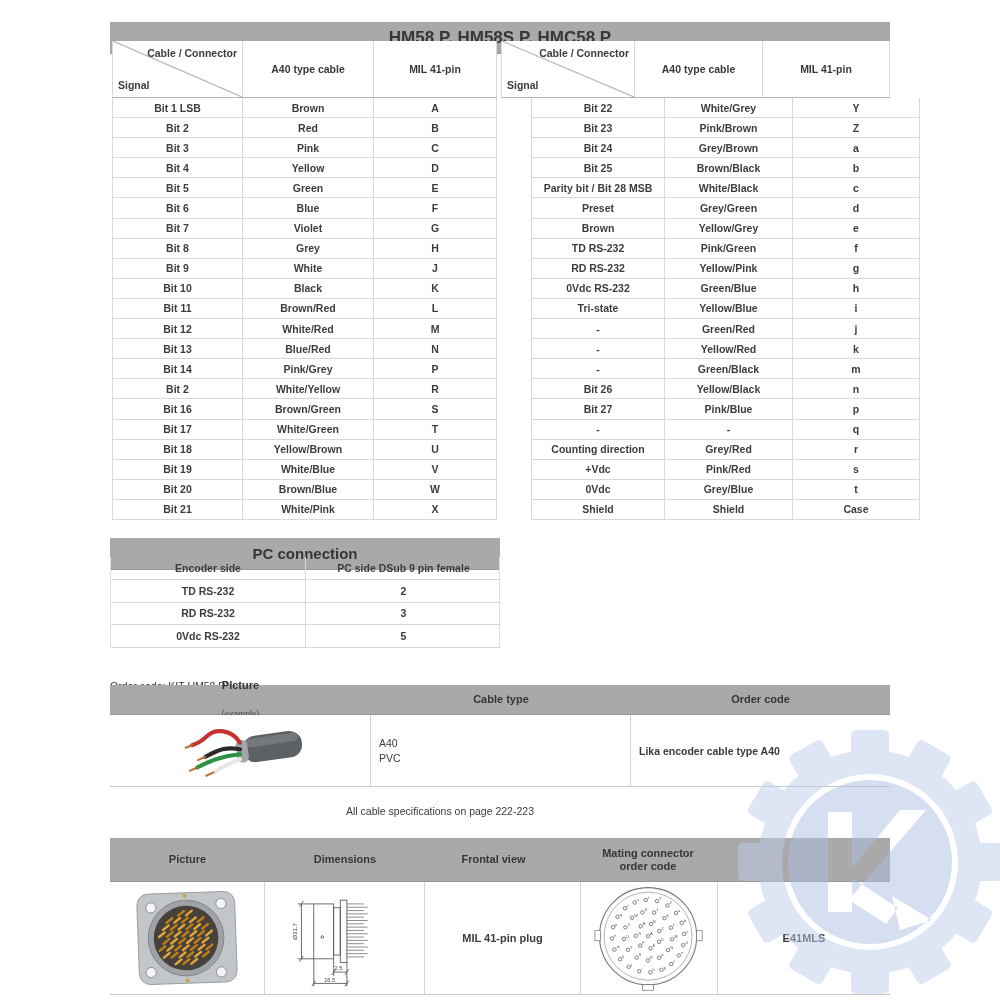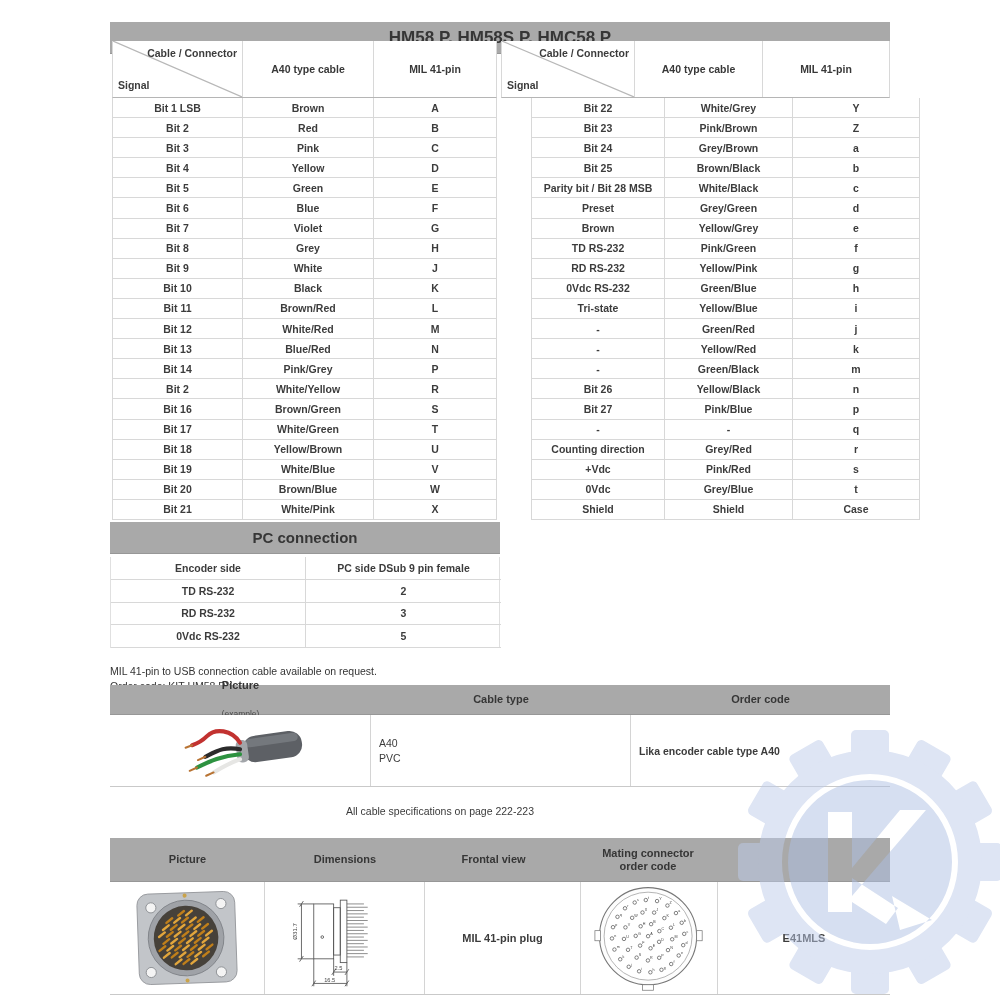--- a/index.html
+++ b/index.html
@@ -317,21 +317,21 @@
         <div class="cell">t</div>
       </div>
 
       <div style="display:contents">
         <div class="cell vline">Shield</div>
         <div class="cell vline">Shield</div>
         <div class="cell">Case</div>
       </div>
     </div>
 
-  <div class="bar abs" style="left:110px;top:510px;width:390px;height:31px;font-size:15px;">PC connection</div>
+  <div class="bar abs" style="left:110px;top:526px;width:390px;height:31px;font-size:15px;">PC connection</div>
 
   <div class="pc-grid" style="left:110px;top:557px;width:390px;">
     <div class="cell vline">Encoder side</div>
     <div class="cell">PC side DSub 9 pin female</div>
     <div style="display:contents">
       
     
         <div style="display:contents">
           <div class="cell vline">TD RS-232</div>
           <div class="cell">2</div>
@@ -342,21 +342,20 @@
           <div class="cell">3</div>
         </div>
       
         <div style="display:contents">
           <div class="cell vline">0Vdc RS-232</div>
           <div class="cell">5</div>
         </div>
       </div>
   </div>
 
-  <div class="abs note" style="left:110px;top:652px;width:500px;">MIL 41-pin to USB connection cable available on request.</div>
   <div class="abs note" style="left:110px;top:667px;width:500px;">Order code:  KIT HM58 PY</div>
 
   <div class="sec-head" style="left:110px;top:685px;width:780px;height:30px;">
     <div class="hc" style="width:261px;">
       <span>Picture</span>
       <span class="small">(example)</span>
     </div>
     <div class="hc" style="width:260px;">Cable type</div>
     <div class="hc" style="width:259px;">Order code</div>
   </div>

